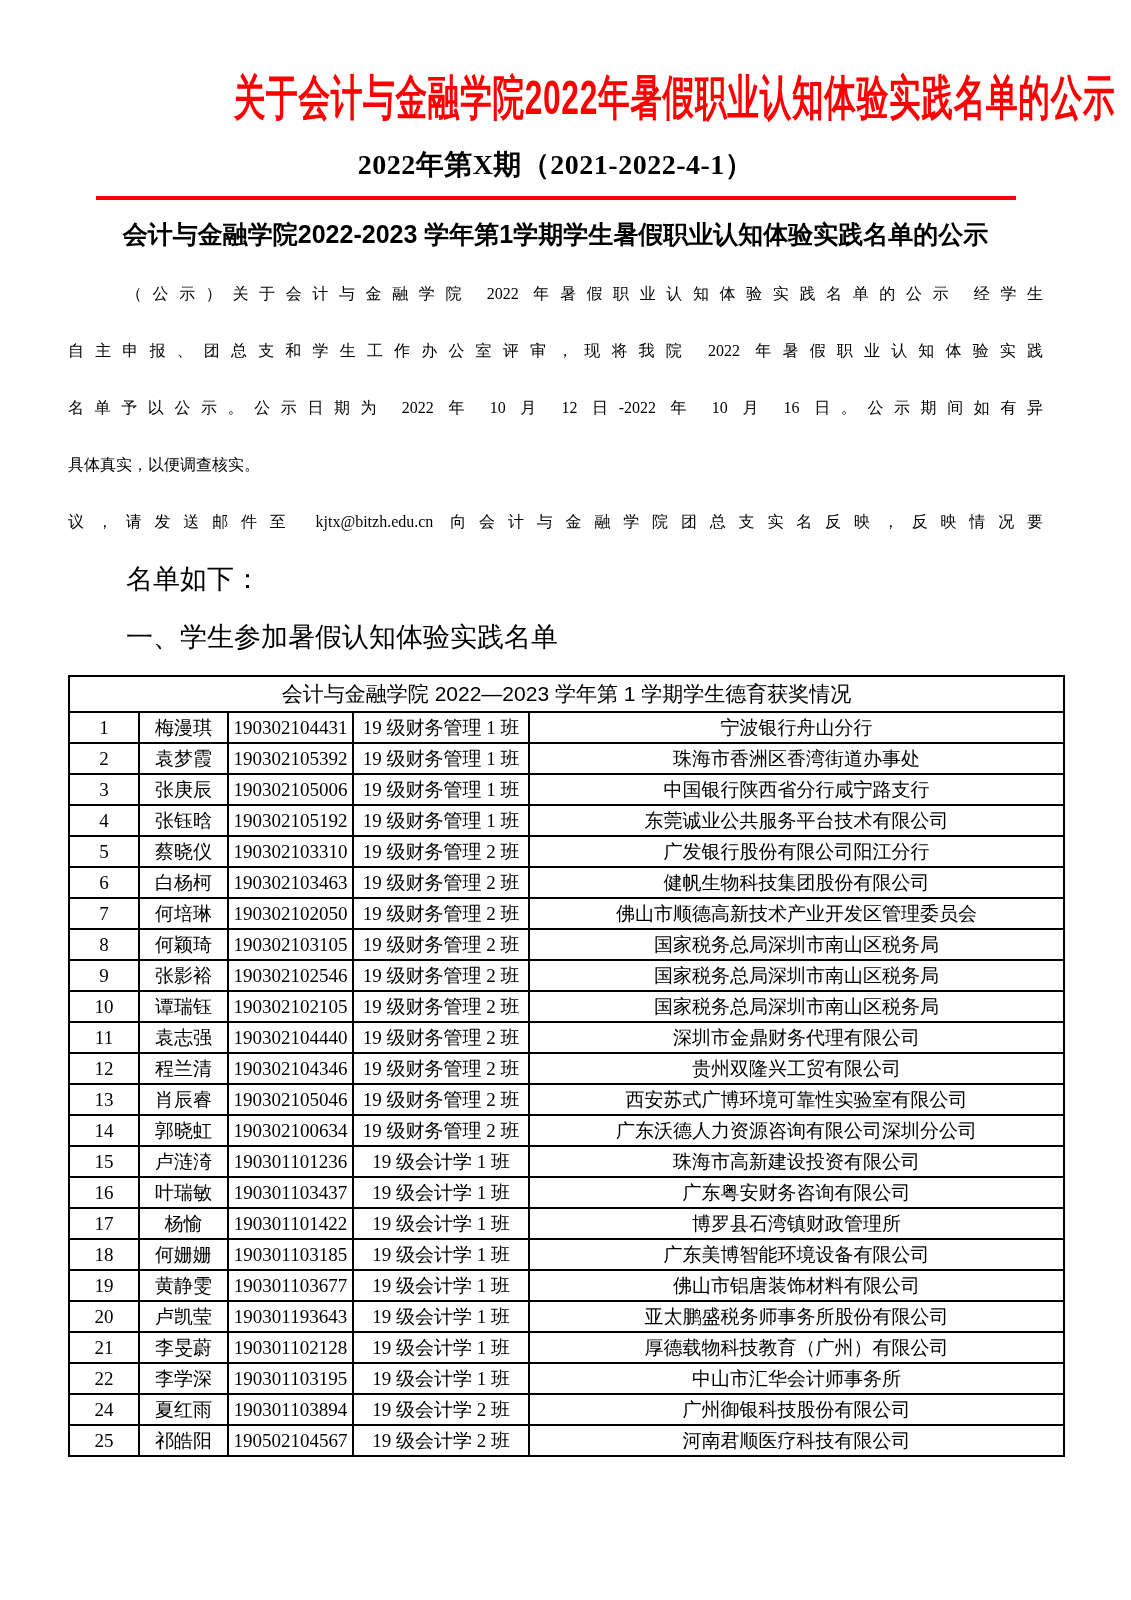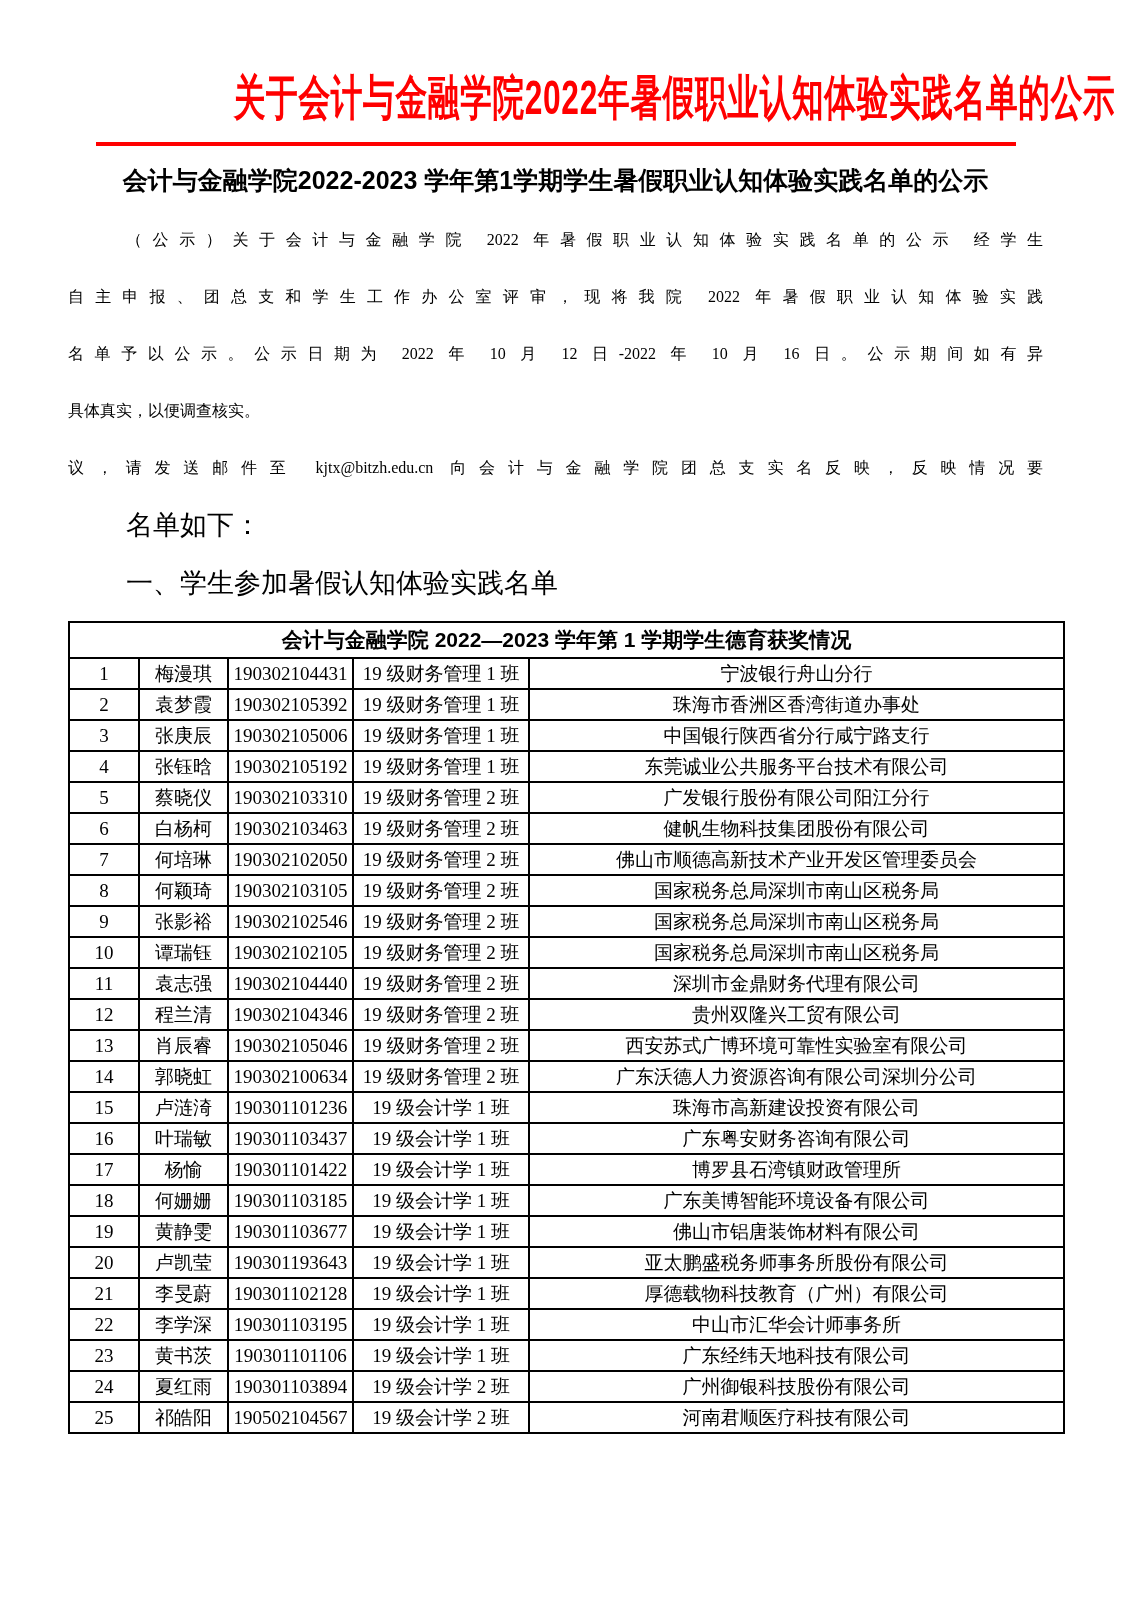--- a/index.html
+++ b/index.html
@@ -64,33 +64,34 @@
     border: 2px solid #000000;
     text-align: center;
     vertical-align: middle;
     padding: 0;
     overflow: hidden;
     white-space: nowrap;
   }
   .t-title td {
     height: 34px;
     font-family: "Liberation Sans", "DejaVu Sans", sans-serif;
-    font-weight: bold;
+    font-weight: normal;
     font-size: 21px;
   }
   .t-head td { height: 39px; font-size: 20px; }
   .t-row td { height: 29px; }
 </style>
 </head>
 <body>
 
 <div class="page">
 
   <h1 class="doc-title">关于会计与金融学院2022年暑假职业认知体验实践名单的公示</h1>
 
+  <div class="issue-line">2022年第X期（2021-2022-4-1）</div>
 
   <div class="red-rule"></div>
 
   <div class="section-heading">会计与金融学院2022-2023 学年第1学期学生暑假职业认知体验实践名单的公示</div>
 
   <div class="para">
     <div class="pline just indent">（公示）关于会计与金融学院 2022 年暑假职业认知体验实践名单的公示 经学生</div>
     <div class="pline just">自主申报、团总支和学生工作办公室评审，现将我院 2022 年暑假职业认知体验实践</div>
     <div class="pline just">名单予以公示。公示日期为 2022 年 10 月 12 日-2022 年 10 月 16 日。公示期间如有异</div>
     <div class="pline">具体真实，以便调查核实。</div>
@@ -263,27 +264,20 @@
     <td>厚德载物科技教育（广州）有限公司</td>
   </tr>
         <tr class="t-row">
     <td>22</td>
     <td>李学深</td>
     <td>190301103195</td>
     <td>19 级会计学 1 班</td>
     <td>中山市汇华会计师事务所</td>
   </tr>
         <tr class="t-row">
-    <td>23</td>
-    <td>黄书茨</td>
-    <td>190301101106</td>
-    <td>19 级会计学 1 班</td>
-    <td>广东经纬天地科技有限公司</td>
-  </tr>
-        <tr class="t-row">
     <td>24</td>
     <td>夏红雨</td>
     <td>190301103894</td>
     <td>19 级会计学 2 班</td>
     <td>广州御银科技股份有限公司</td>
   </tr>
         <tr class="t-row">
     <td>25</td>
     <td>祁皓阳</td>
     <td>190502104567</td>

